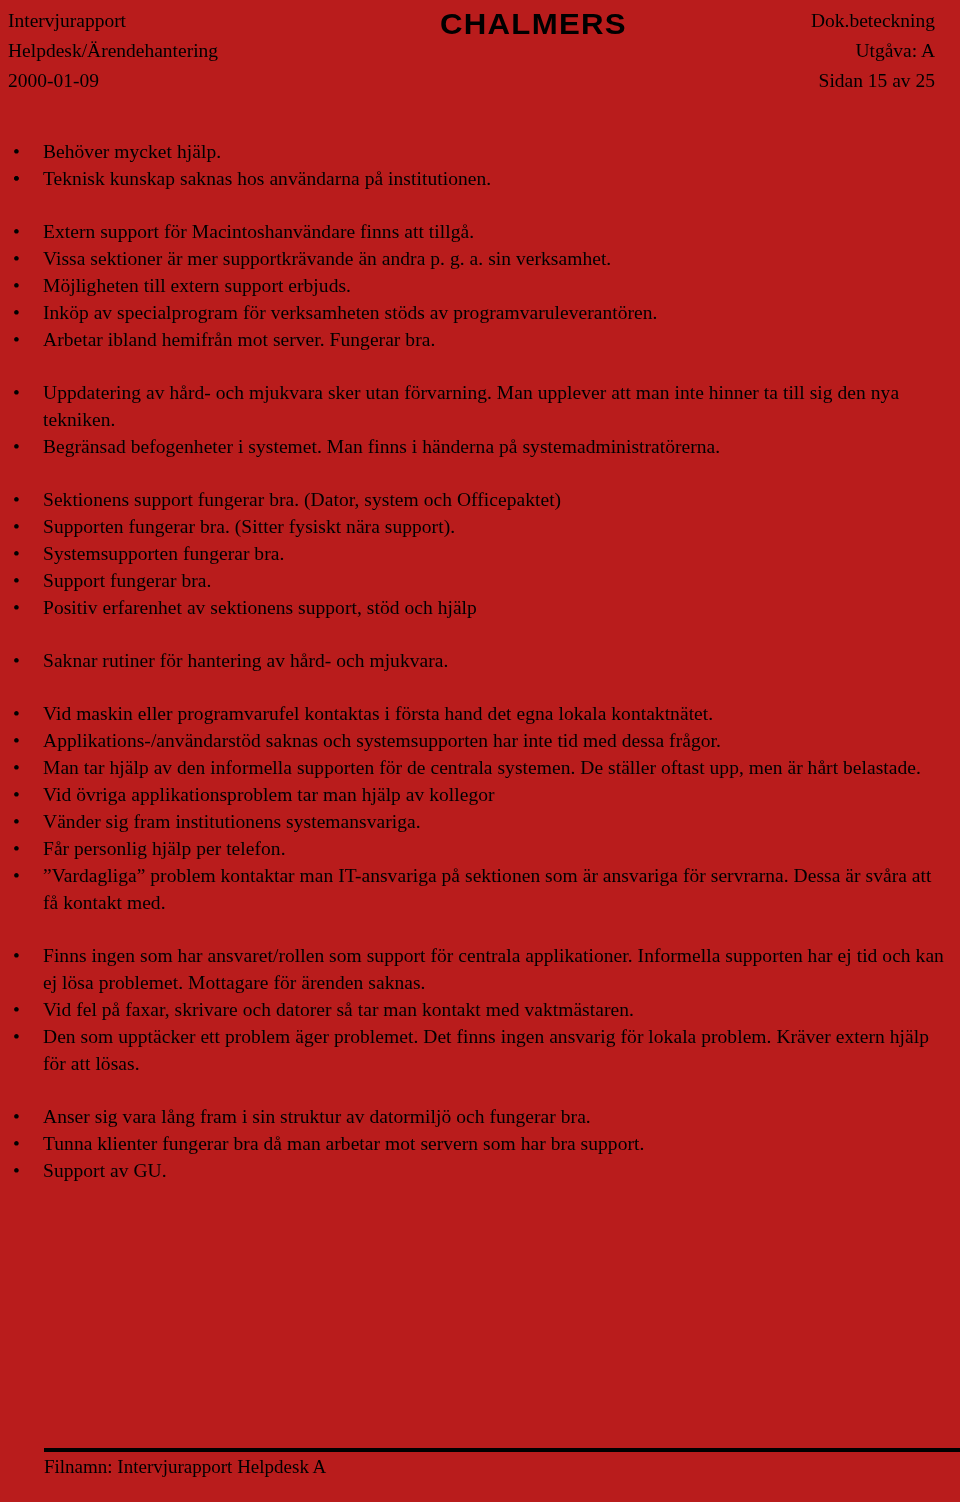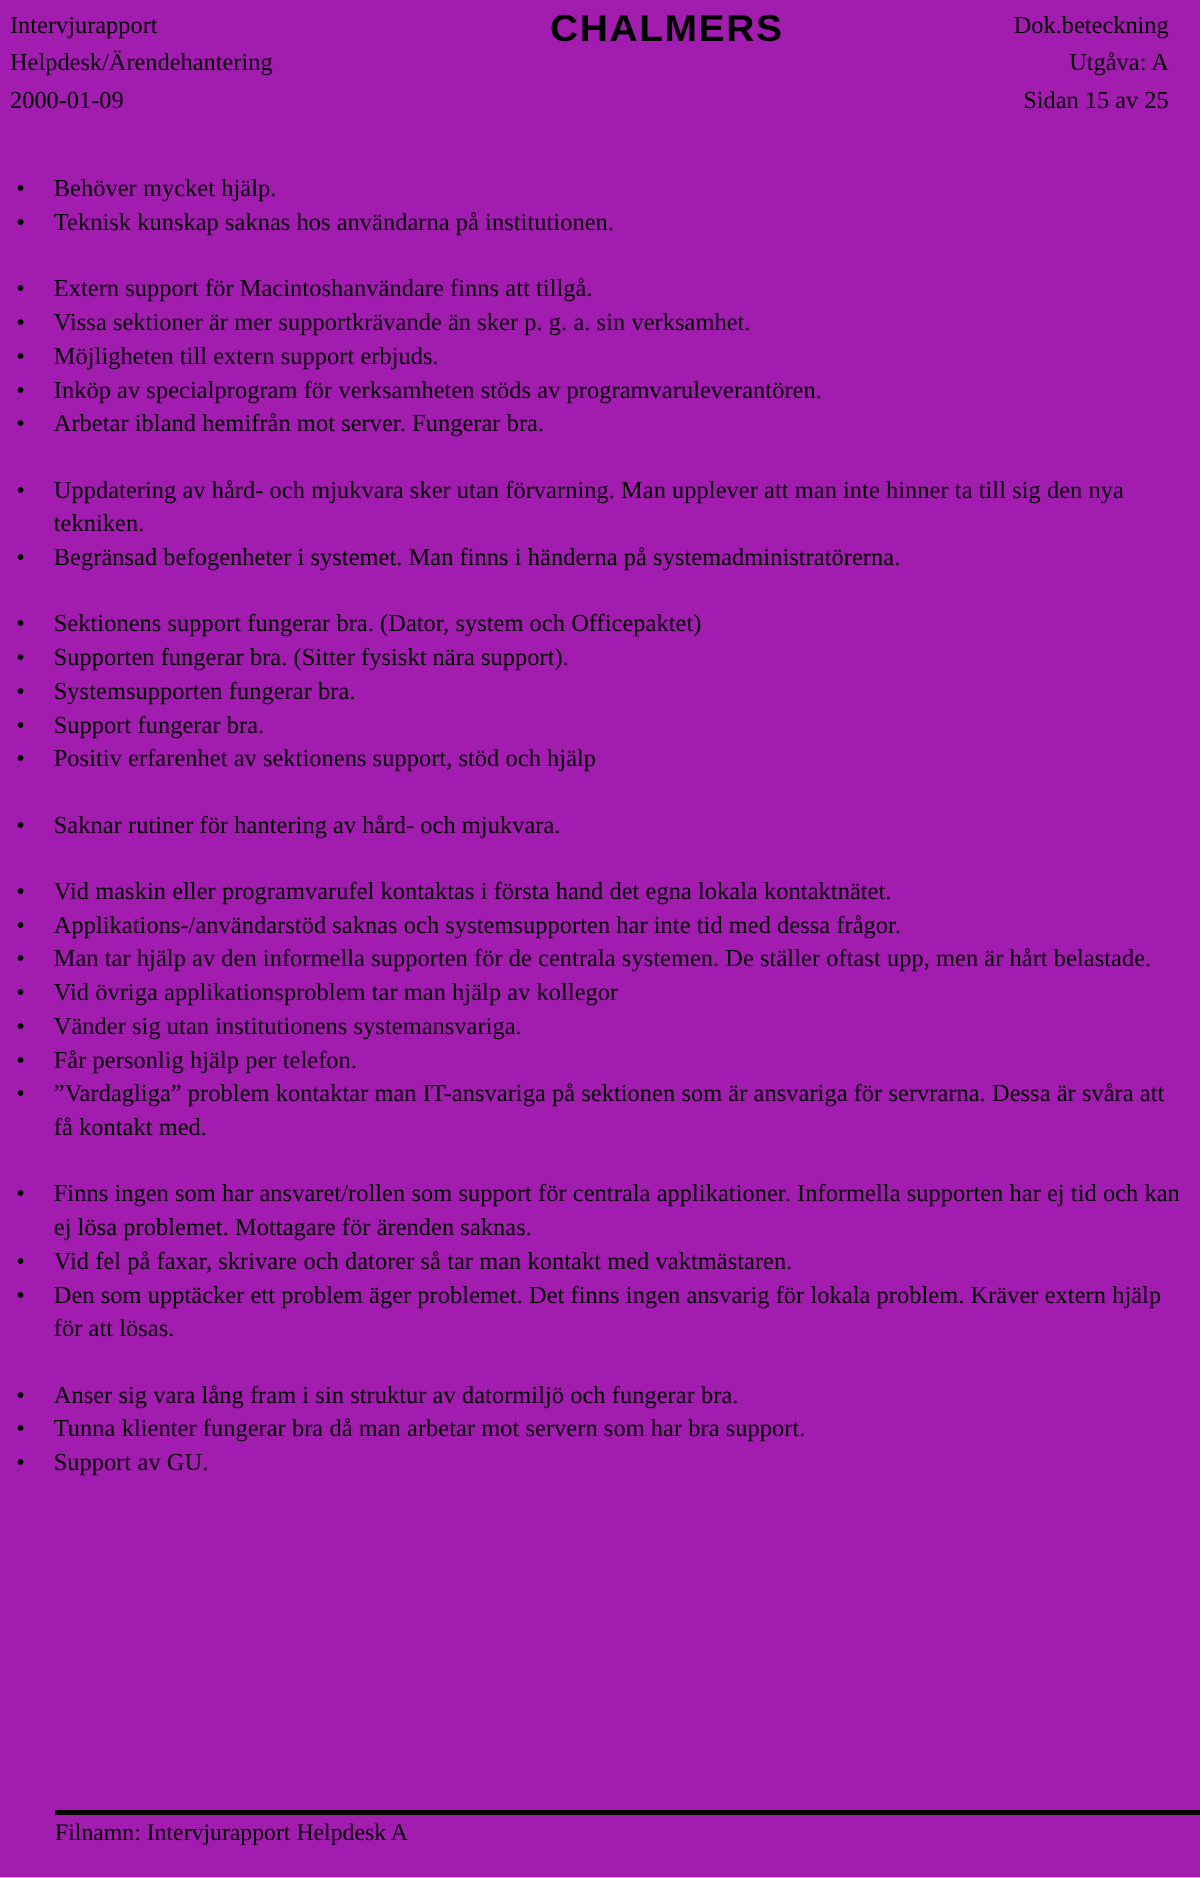--- a/index.html
+++ b/index.html
@@ -10,21 +10,21 @@
   body {
     font-family: "Liberation Serif", "DejaVu Serif", serif;
     color: #000000;
     -webkit-font-smoothing: antialiased;
   }
   .page {
     position: relative;
     width: 960px;
     height: 1502px;
     box-sizing: border-box;
-    background: #a21caf;
+    background: #b91c1c;
     overflow: hidden;
   }
 
   
   .doc-header {
     position: absolute;
     top: 0;
     left: 0;
     width: 960px;
     height: 100px;
@@ -144,21 +144,21 @@
 
   <div class="doc-body">
 
   <ul class="bullet-group">
         <li class="bullet-item"><span class="bullet-dot">•</span><span class="bullet-text">Behöver mycket hjälp.</span></li>
         <li class="bullet-item"><span class="bullet-dot">•</span></li>
         <li class="bullet-item"><span class="bullet-dot">•</span><span class="bullet-text">Teknisk kunskap saknas hos användarna på institutionen.</span></li>
       </ul>
       <ul class="bullet-group">
         <li class="bullet-item"><span class="bullet-dot">•</span><span class="bullet-text">Extern support för Macintoshanvändare finns att tillgå.</span></li>
-        <li class="bullet-item"><span class="bullet-dot">•</span><span class="bullet-text">Vissa sektioner är mer supportkrävande än sker p. g. a. sin verksamhet.</span></li>
+        <li class="bullet-item"><span class="bullet-dot">•</span><span class="bullet-text">Vissa sektioner är mer supportkrävande än andra p. g. a. sin verksamhet.</span></li>
         <li class="bullet-item"><span class="bullet-dot">•</span><span class="bullet-text">Möjligheten till extern support erbjuds.</span></li>
         <li class="bullet-item"><span class="bullet-dot">•</span><span class="bullet-text">Inköp av specialprogram för verksamheten stöds av programvaruleverantören.</span></li>
         <li class="bullet-item"><span class="bullet-dot">•</span><span class="bullet-text">Arbetar ibland hemifrån mot server. Fungerar bra.</span></li>
       </ul>
       <ul class="bullet-group">
         <li class="bullet-item"><span class="bullet-dot">•</span><span class="bullet-text">Uppdatering av hård- och mjukvara sker utan förvarning. Man upplever att man inte hinner ta till sig den nya tekniken.</span></li>
         <li class="bullet-item"><span class="bullet-dot">•</span><span class="bullet-text">Begränsad befogenheter i systemet. Man finns i händerna på systemadministratörerna.</span></li>
       </ul>
       <ul class="bullet-group">
         <li class="bullet-item"><span class="bullet-dot">•</span><span class="bullet-text">Sektionens support fungerar bra. (Dator, system och Officepaktet)</span></li>
@@ -168,21 +168,21 @@
         <li class="bullet-item"><span class="bullet-dot">•</span><span class="bullet-text">Positiv erfarenhet av sektionens support, stöd och hjälp</span></li>
       </ul>
       <ul class="bullet-group">
         <li class="bullet-item"><span class="bullet-dot">•</span><span class="bullet-text">Saknar rutiner för hantering av hård- och mjukvara.</span></li>
       </ul>
       <ul class="bullet-group">
         <li class="bullet-item"><span class="bullet-dot">•</span><span class="bullet-text">Vid maskin eller programvarufel kontaktas i första hand det egna lokala kontaktnätet.</span></li>
         <li class="bullet-item"><span class="bullet-dot">•</span><span class="bullet-text">Applikations-/användarstöd saknas och systemsupporten har inte tid med dessa frågor.</span></li>
         <li class="bullet-item"><span class="bullet-dot">•</span><span class="bullet-text">Man tar hjälp av den informella supporten för de centrala systemen. De ställer oftast upp, men är hårt belastade.</span></li>
         <li class="bullet-item"><span class="bullet-dot">•</span><span class="bullet-text">Vid övriga applikationsproblem tar man hjälp av kollegor</span></li>
-        <li class="bullet-item"><span class="bullet-dot">•</span><span class="bullet-text">Vänder sig utan institutionens systemansvariga.</span></li>
+        <li class="bullet-item"><span class="bullet-dot">•</span><span class="bullet-text">Vänder sig fram institutionens systemansvariga.</span></li>
         <li class="bullet-item"><span class="bullet-dot">•</span><span class="bullet-text">Får personlig hjälp per telefon.</span></li>
         <li class="bullet-item"><span class="bullet-dot">•</span><span class="bullet-text">”Vardagliga” problem kontaktar man IT-ansvariga på sektionen som är ansvariga för servrarna. Dessa är svåra att få kontakt med.</span></li>
       </ul>
       <ul class="bullet-group">
         <li class="bullet-item"><span class="bullet-dot">•</span><span class="bullet-text">Finns ingen som har ansvaret/rollen som support för centrala applikationer. Informella supporten har ej tid och kan ej lösa problemet. Mottagare för ärenden saknas.</span></li>
         <li class="bullet-item"><span class="bullet-dot">•</span><span class="bullet-text">Vid fel på faxar, skrivare och datorer så tar man kontakt med vaktmästaren.</span></li>
         <li class="bullet-item"><span class="bullet-dot">•</span><span class="bullet-text">Den som upptäcker ett problem äger problemet. Det finns ingen ansvarig för lokala problem. Kräver extern hjälp för att lösas.</span></li>
       </ul>
       <ul class="bullet-group">
         <li class="bullet-item"><span class="bullet-dot">•</span><span class="bullet-text">Anser sig vara lång fram i sin struktur av datormiljö och fungerar bra.</span></li>

